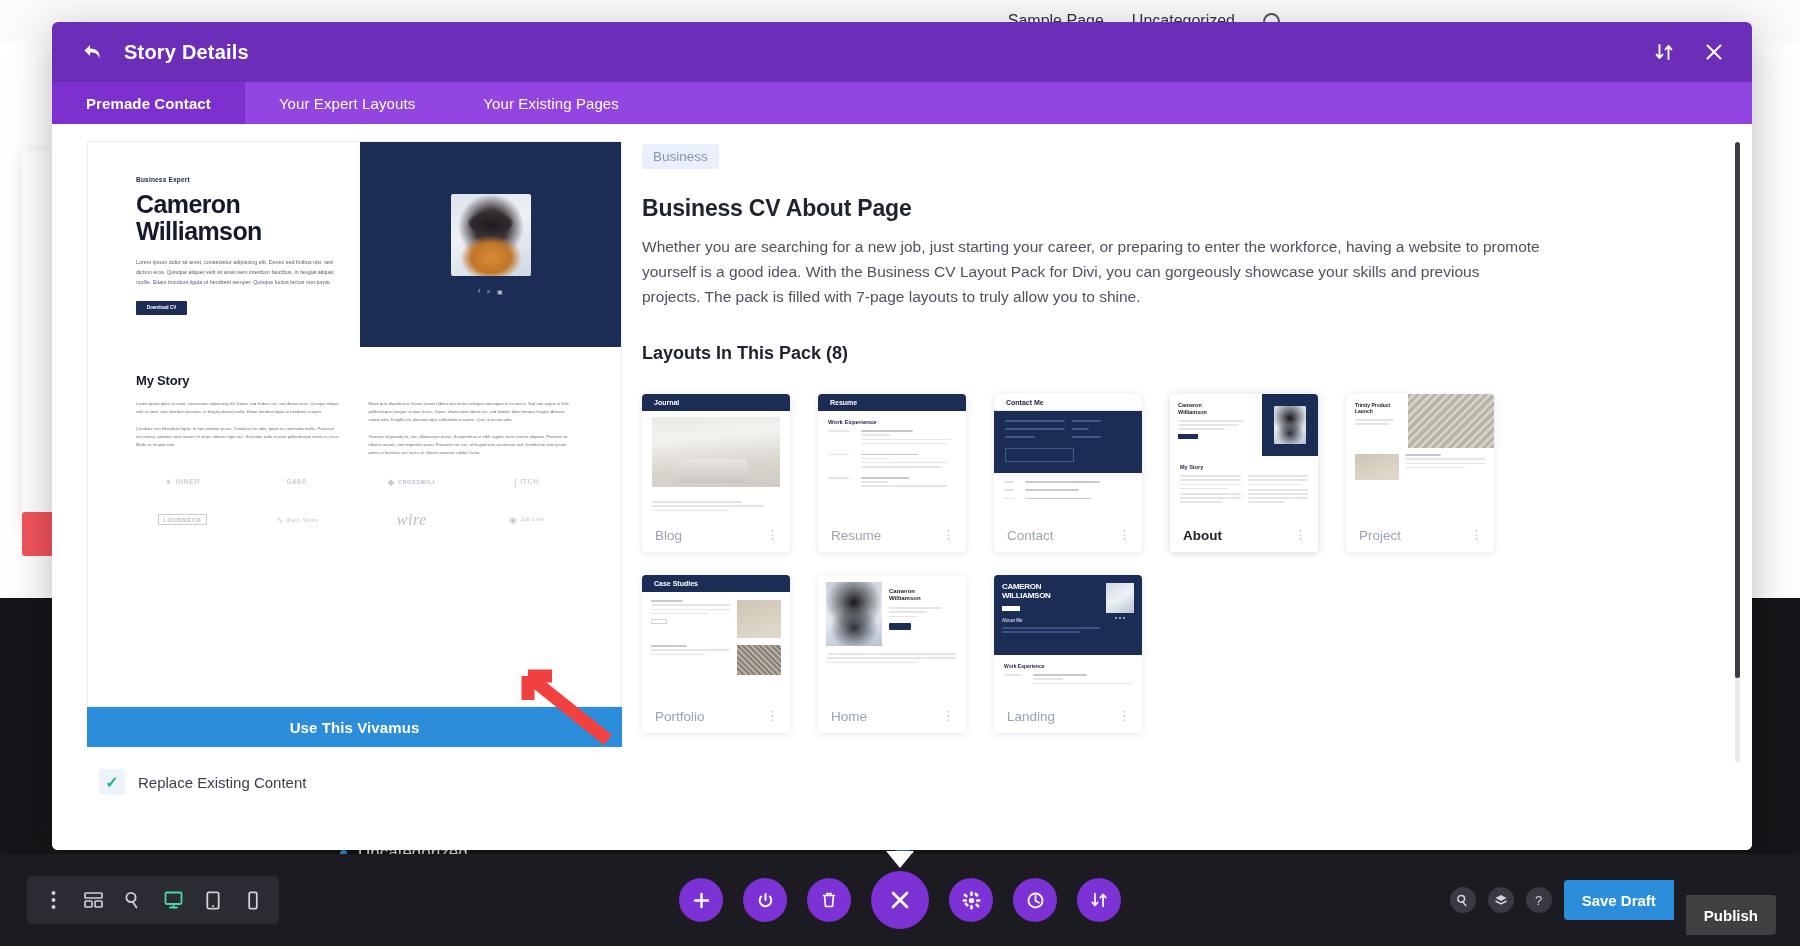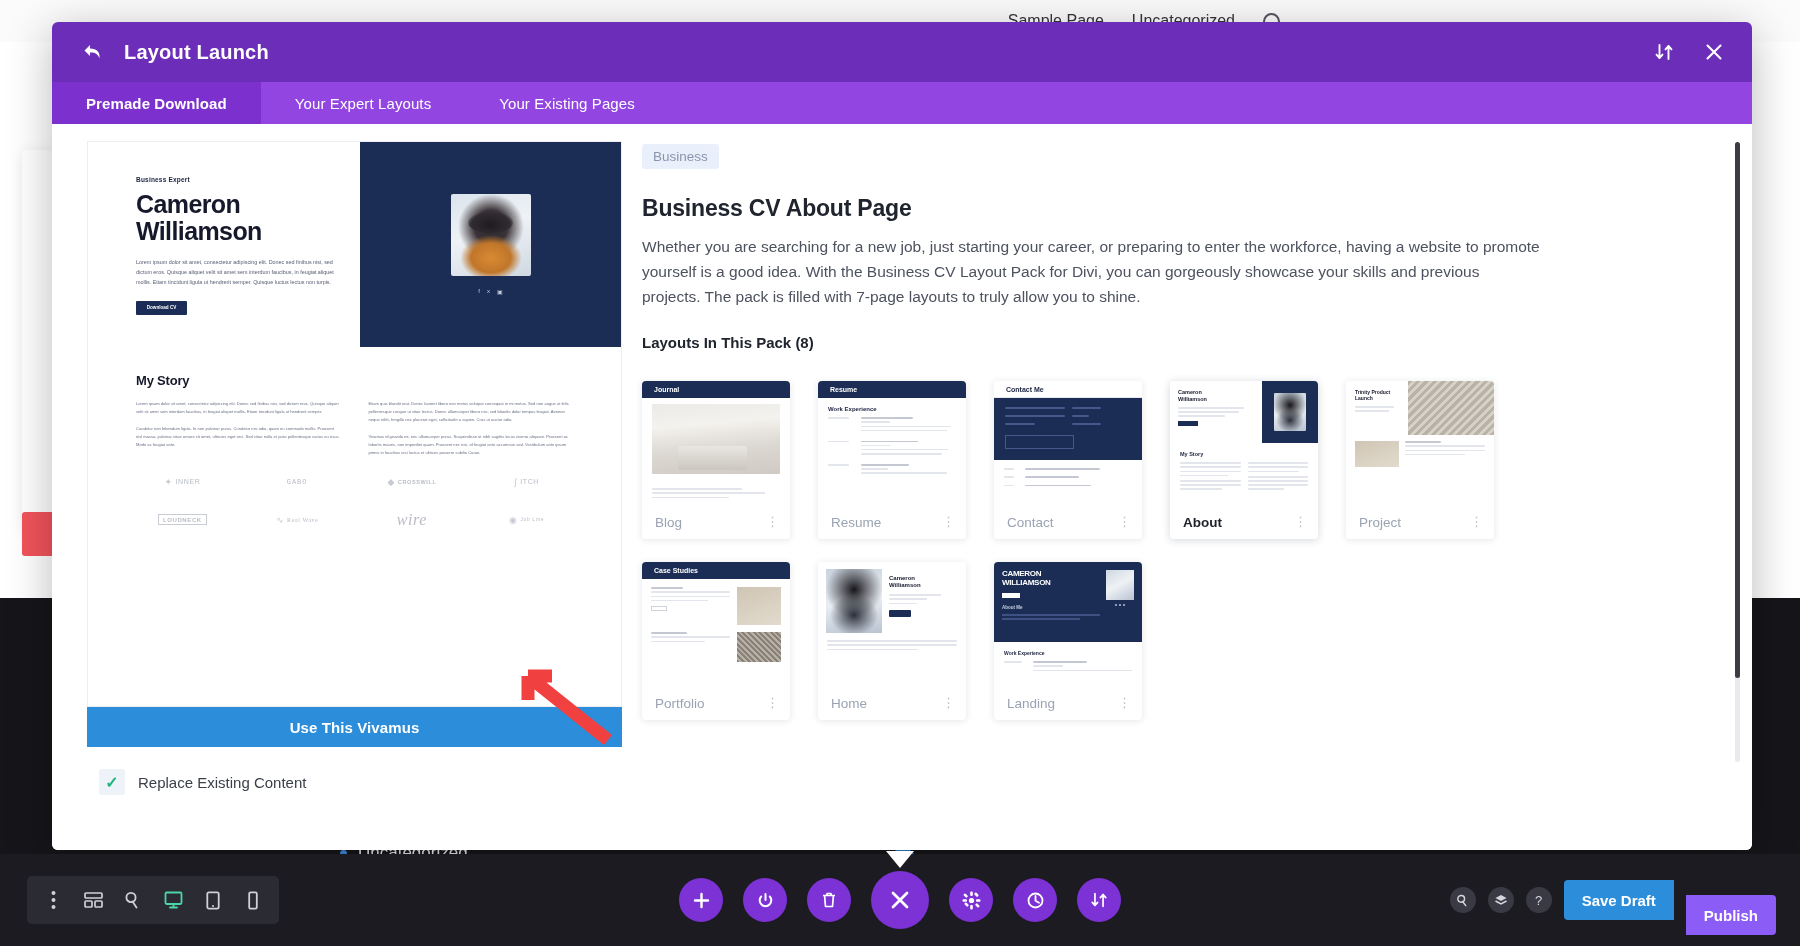--- a/index.html
+++ b/index.html
@@ -179,21 +179,21 @@
     overflow: hidden;
   }
   .badge {
     display: inline-block; background: #eaf0fb; color: #8894ad;
     font-size: 13.5px; padding: 5px 11px; border-radius: 3px; margin-bottom: 26px;
   }
   .details-title { font-size: 23px; font-weight: 700; color: #20242e; letter-spacing: -.2px; }
   .details-desc {
     margin-top: 12px; font-size: 15.5px; line-height: 1.62; color: #4d525f; max-width: 900px;
   }
-  .pack-title { margin-top: 25px; font-size: 15px; font-weight: 700; color: #20242e; }
+  .pack-title { margin-top: 34px; font-size: 18px; font-weight: 700; color: #20242e; }
 
   .cards-grid {
     margin-top: 30px; display: grid; grid-template-columns: repeat(5, 148px);
     gap: 23px 28px;
   }
   .layout-card {
     width: 148px; border-radius: 4px; background: #fff;
     box-shadow: 0 1px 7px rgba(40,50,80,.12); overflow: hidden; cursor: pointer;
   }
   .layout-card.selected { box-shadow: 0 1px 9px rgba(40,50,80,.2); }
@@ -294,21 +294,21 @@
   .gbtn {
     width: 26px; height: 26px; border-radius: 50%; background: #3a3a44;
     display: flex; align-items: center; justify-content: center;
     color: #d5d6dd; font-size: 13px; cursor: pointer;
   }
   .save-draft, .publish {
     height: 40px; display: flex; align-items: center; justify-content: center;
     color: #fff; font-size: 15px; font-weight: 700; cursor: pointer; padding: 0 18px;
   }
   .save-draft { background: #2c8ddb; border-radius: 4px 0 0 4px; }
-  .publish { background: #8b5cf6; border-radius: 0 4px 4px 0; margin-top: 30px; }
+  .publish { background: #404040; border-radius: 0 4px 4px 0; margin-top: 30px; }
 </style>
 </head>
 <body>
 
 <div id="root">
 
   <div class="wp-page-bg">
     <div class="wp-nav">
       <span class="nav-link">Sample Page</span>
       <span class="nav-link">Uncategorized</span>
@@ -326,37 +326,37 @@
   </div>
 
   <div class="modal">
 
     <div class="modal-header">
       <div class="back-arrow">
         <svg width="20" height="18" viewBox="0 0 20 18">
             <path d="M7 2 L1.5 7.5 L7 13 L7 9.5 C12 9.2 15 11 16.5 15.5 C17.2 9 14 5.6 7 5.4 Z" fill="#fff"></path>
           </svg>
       </div>
-      <div class="modal-title">Layout Launch</div>
+      <div class="modal-title">Story Details</div>
       <div class="header-actions">
         <div class="hdr-icon">
           <svg width="20" height="20" viewBox="0 0 20 20">
               <path d="M5.5 3 L5.5 16 M5.5 16 L2.5 12.6 M5.5 16 L8.5 12.6 M14.5 17 L14.5 4 M14.5 4 L11.5 7.4 M14.5 4 L17.5 7.4" stroke="#fff" stroke-width="1.9" fill="none" stroke-linecap="round"></path>
             </svg>
         </div>
         <div class="hdr-icon">
           <svg width="20" height="20" viewBox="0 0 20 20">
               <path d="M3.5 3.5 L16.5 16.5 M16.5 3.5 L3.5 16.5" stroke="#fff" stroke-width="2.1" stroke-linecap="round"></path>
             </svg>
         </div>
       </div>
     </div>
 
     <div class="modal-tabs">
-      <div class="modal-tab active">Premade Download</div>
+      <div class="modal-tab active">Premade Contact</div>
       <div class="modal-tab">Your Expert Layouts</div>
       <div class="modal-tab">Your Existing Pages</div>
     </div>
 
     <div class="modal-body">
 
       <div class="preview-col">
         <div class="preview-frame">
           <div class="preview-scroll">
 

